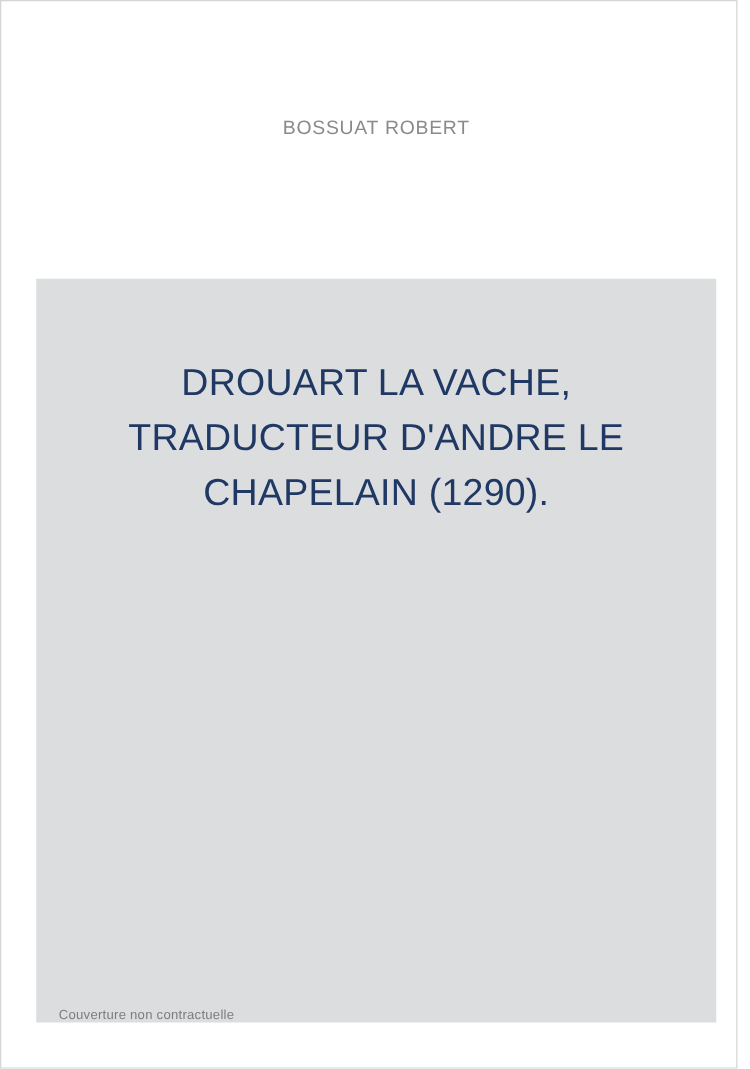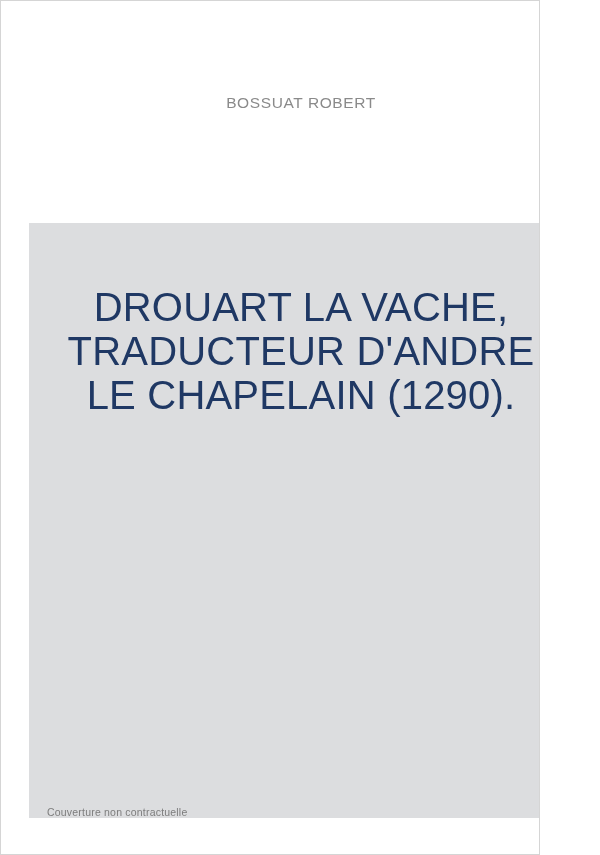--- a/index.html
+++ b/index.html
@@ -5,21 +5,21 @@
   html, body {
     margin: 0;
     padding: 0;
     background: #ffffff;
   }
   body {
     font-family: "Liberation Sans", sans-serif;
   }
   .page {
     position: relative;
-    width: 540px;
+    width: 590px;
     height: 855px;
     background: #ffffff;
     box-sizing: border-box;
     border: 1px solid #d5d5d5;
     overflow: hidden;
   }
   .author {
     position: absolute;
     top: 93px;
     left: 0;
@@ -39,21 +39,21 @@
     background: #dcdddf;
   }
   .title {
     position: absolute;
     left: 0;
     top: 62px;
     width: 544px;
     padding: 0 18px;
     box-sizing: border-box;
     text-align: center;
-    font-size: 40px;
+    font-size: 30px;
     line-height: 44px;
     color: #1f3864;
     font-weight: 400;
     letter-spacing: 0.2px;
   }
   .disclaimer {
     position: absolute;
     left: 18px;
     bottom: 0;
     font-size: 10.5px;

